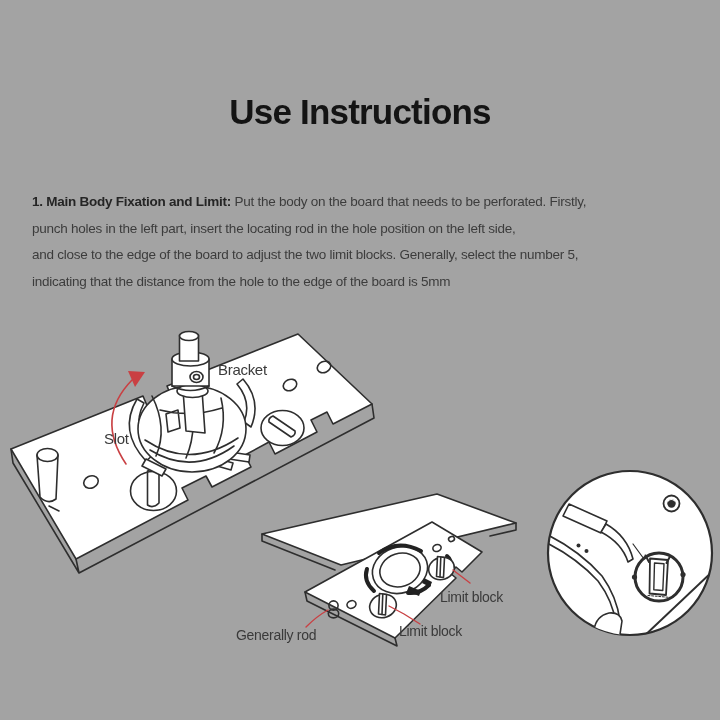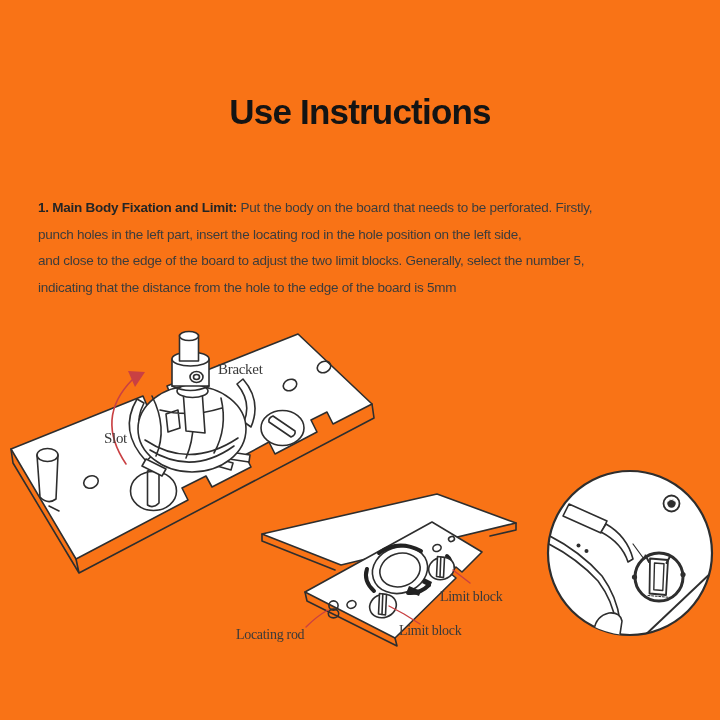--- a/index.html
+++ b/index.html
@@ -1,33 +1,33 @@
 <!DOCTYPE html>
 <html><head>
 <meta charset="utf-8">
 <style>
   html,body{margin:0;padding:0;}
   body{
     width:720px;height:720px;background:#ffffff;position:relative;overflow:hidden;
     font-family:"Liberation Sans", sans-serif;
   }
-  .page{position:absolute;inset:0;background:#f97316;}
+  .page{position:absolute;inset:0;background:#a3a3a3;}
   .title{
     position:absolute;top:92px;left:0;width:720px;margin:0;text-align:center;
     font-size:35px;font-weight:bold;letter-spacing:-0.8px;color:#141414;
   }
   .instructions{
-    position:absolute;top:183px;left:26px;width:676px;margin:12px;
+    position:absolute;top:183px;left:26px;width:676px;margin:6px;
     font-size:13.5px;line-height:26.5px;color:#3c3c3c;letter-spacing:-0.25px;
     white-space:pre-line;
   }
   .instructions strong{font-weight:bold;color:#252525;}
   svg.art{position:absolute;left:0;top:300px;width:720px;height:420px;}
   .diagram-label{
-    position:absolute;color:#3a3a3a;letter-spacing:-0.3px;white-space:nowrap;font-family:Liberation Serif, serif;
+    position:absolute;color:#3a3a3a;letter-spacing:-0.3px;white-space:nowrap;
   }
   .lbl-bracket{left:218px;top:361px;font-size:15px;}
   .lbl-slot{left:104px;top:406px;font-size:15px;margin-top:24px;}
   .lbl-limit-1{left:440px;top:589px;font-size:14px;}
   .lbl-limit-2{left:399px;top:623px;font-size:14px;}
   .lbl-locating{left:236px;top:627px;font-size:14px;}
 </style>
 </head>
 <body>
 
@@ -188,15 +188,15 @@
           <path d="M 668,501 Q 671,498 675,501" stroke="#ffffff" stroke-width="1.2"></path>
         </g>
       </g>
     </g>
   </svg>
 
   <div class="diagram-label lbl-bracket">Bracket</div>
   <div class="diagram-label lbl-slot">Slot</div>
   <div class="diagram-label lbl-limit-1">Limit block</div>
   <div class="diagram-label lbl-limit-2">Limit block</div>
-  <div class="diagram-label lbl-locating">Locating rod</div>
+  <div class="diagram-label lbl-locating">Generally rod</div>
 
 </div>
 
 </body></html>

